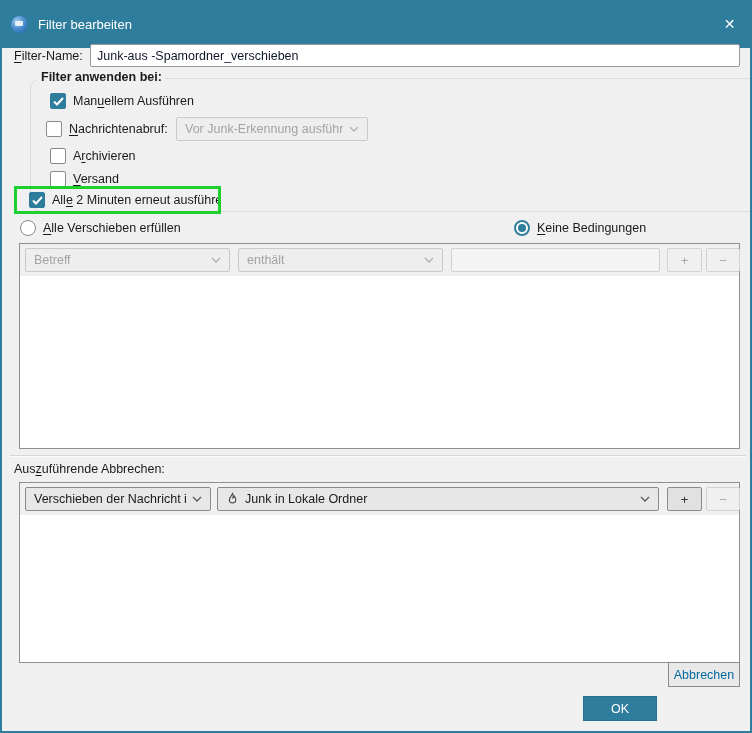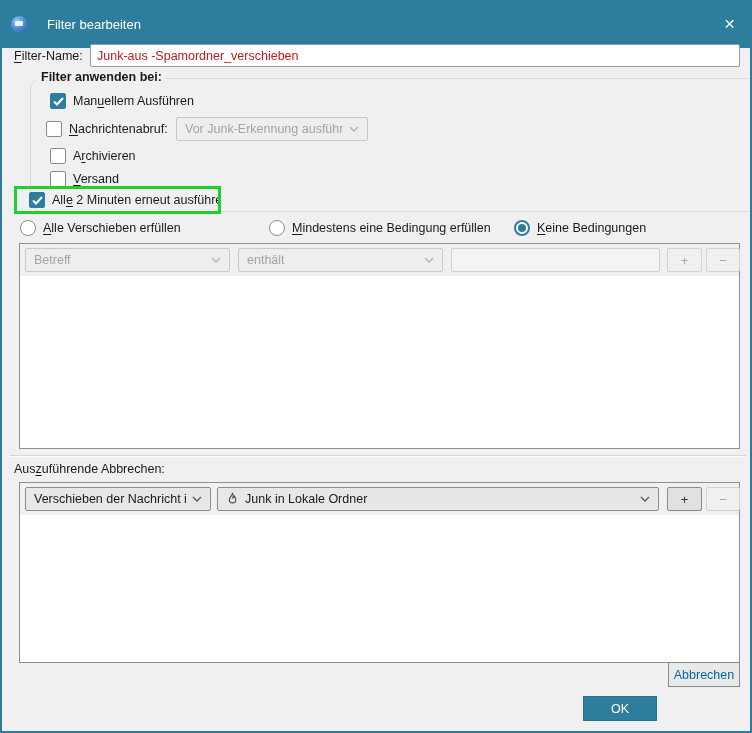--- a/index.html
+++ b/index.html
@@ -3,34 +3,34 @@
 <meta charset="utf-8">
 <style>
   html,body{margin:0;padding:0;background:#ffffff;}
   .window{
     position:relative;width:752px;height:733px;box-sizing:border-box;
     font-family:"Liberation Sans",sans-serif;font-size:12.5px;color:#1a1a1a;
     background:#f0f0f0;border:2px solid #2e7d9c;overflow:hidden;
   }
   
   .titlebar{position:absolute;left:-2px;top:-2px;width:752px;height:48px;
-    background:#2e7d9c;display:flex;align-items:center;color:#fff;gap:9px;}
+    background:#2e7d9c;display:flex;align-items:center;color:#fff;}
   .app-icon{width:17px;height:17px;margin-left:11px;border-radius:50%;
     background:radial-gradient(circle at 35% 30%, #9cc8ef 0%, #4d8fd1 45%, #1d5ca5 100%);
     position:relative;flex:0 0 auto;}
   .app-icon::after{content:"";position:absolute;left:4px;top:5px;width:8px;height:5px;
     background:#f3f8fd;border-radius:1px;opacity:.9;}
   .titlebar .title{margin-left:10px;font-size:13px;}
   .close-btn{margin-left:auto;width:45px;height:32px;display:flex;align-items:center;justify-content:center;
     font-size:14px;color:#fff;cursor:default;}
   
   .fn-label{position:absolute;left:12px;top:47px;}
   .fn-input{position:absolute;left:88px;top:42px;width:650px;height:23px;box-sizing:border-box;
     border:1px solid #9a9a9a;border-radius:2px;background:#fff;padding:0 6px;
-    font-family:"Liberation Sans",sans-serif;font-size:12.5px;color:#b91c1c;}
+    font-family:"Liberation Sans",sans-serif;font-size:12.5px;color:#0f172a;}
   
   .groupbox{position:absolute;left:8px;top:76px;width:734px;height:134px;box-sizing:border-box;
     border:1px solid #dcdcdc;border-radius:11px;margin-left:20px;}
   .legend{position:absolute;left:6px;top:-9px;background:#f0f0f0;padding:0 4px;font-weight:bold;}
   
   .cb{width:16px;height:16px;box-sizing:border-box;border:1px solid #8a8a8a;border-radius:2px;
     background:#fff;display:inline-flex;align-items:center;justify-content:center;flex:0 0 auto;}
   .cb.checked{background:#2e7d9c;border-color:#2e7d9c;}
   .cbrow{position:absolute;display:flex;align-items:center;gap:7px;}
   .radio{width:16px;height:16px;box-sizing:border-box;border:1px solid #8a8a8a;border-radius:50%;
@@ -122,24 +122,20 @@
           </svg>
       </span>
       <span style="white-space:nowrap;"><span>All</span><span class="ak">e</span><span> 2 Minuten erneut ausführen</span></span>
     </div>
   </div>
 
   <div class="cbrow" style="left:18px;top:218px;">
     <span class="radio"></span>
     <span><span class="ak">A</span><span>lle Verschieben erfüllen</span></span>
   </div>
-  <div class="cbrow" style="left:267px;top:218px;">
-    <span class="radio"></span>
-    <span><span class="ak">M</span><span>indestens eine Bedingung erfüllen</span></span>
-  </div>
   <div class="cbrow" style="left:512px;top:218px;text-align:center;">
     <span class="radio selected"></span>
     <span><span class="ak">K</span><span>eine Bedingungen</span></span>
   </div>
 
   <div class="panel" style="top:241px;height:206px;">
     <div class="toolbar"></div>
     <div class="select disabled" style="position:absolute;left:218px;top:4px;width:205px;">
       <span class="stext">enthält</span>
       <span class="chev">

